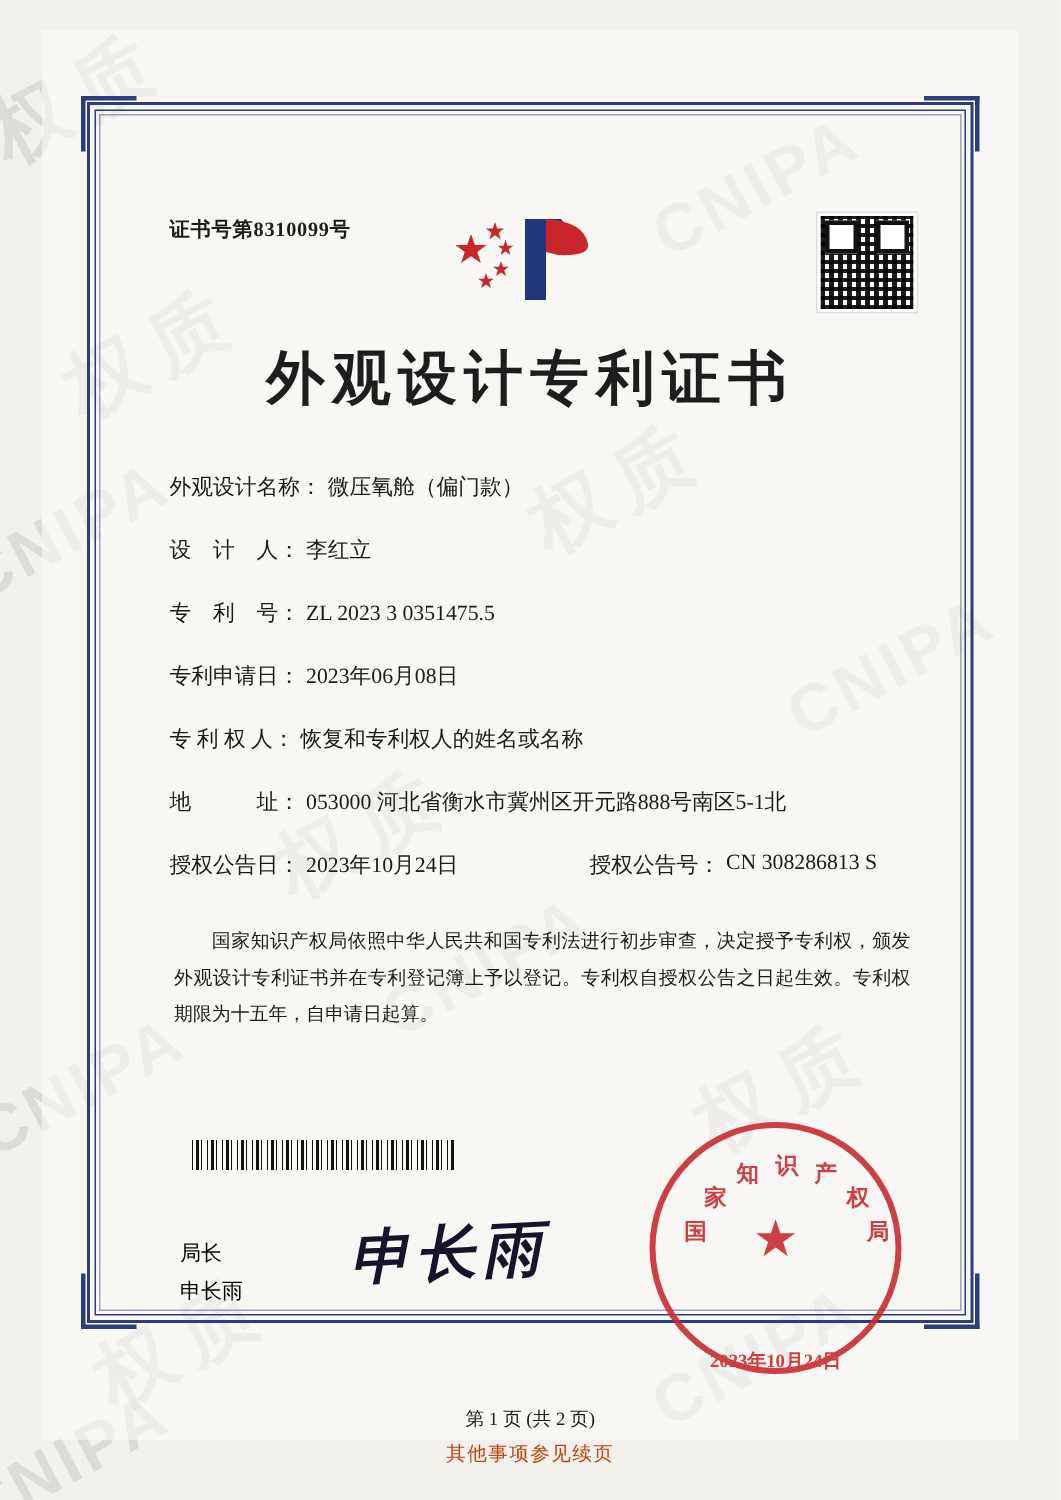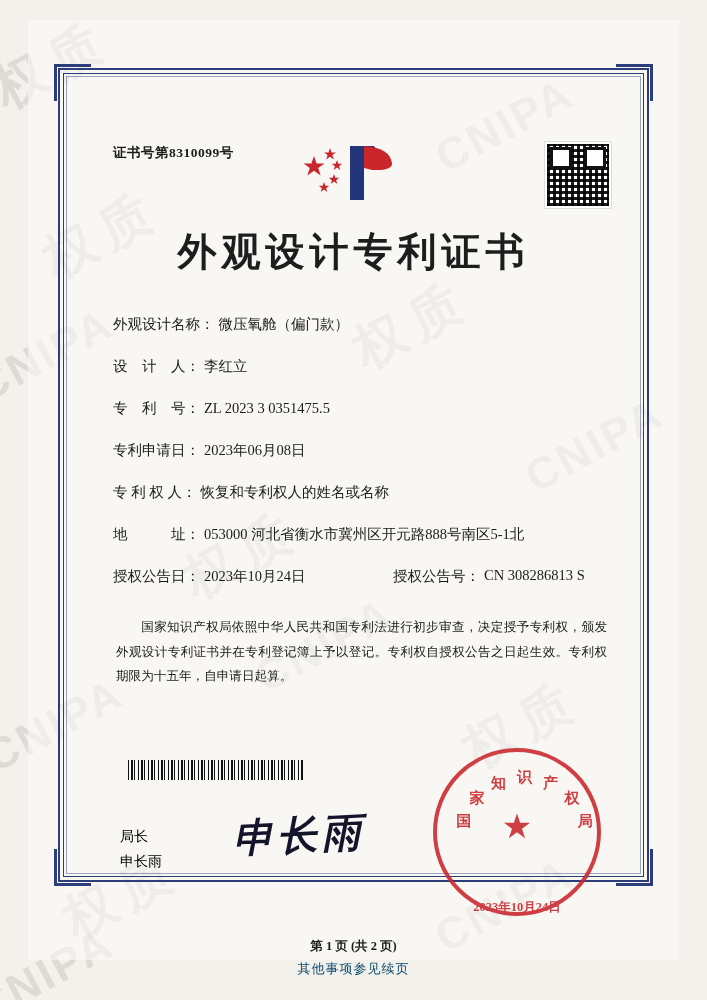--- a/index.html
+++ b/index.html
@@ -258,29 +258,28 @@
   }
 
   
   .page-no {
     position: absolute;
     left: 0; right: 0;
     top: 918px;
     text-align: center;
     font-size: 12.5px;
     color: #1b1b1b;
-    font-weight: bold;
   }
   .footer-note {
     position: absolute;
     left: 0; right: 0;
     top: 960px;
     text-align: center;
     font-size: 13px;
-    color: #0c4a6e;
+    color: #c2410c;
     letter-spacing: 1px;
     z-index: 3;
   }
 </style>
 </head>
 <body>
 
 <div id="watermarks">
   <div class="wm wm-cn" style="left:-10px;  top:30px;  transform:rotate(-28deg);">权质</div>
   <div class="wm wm-en" style="left:430px;  top:100px; transform:rotate(-28deg);">CNIPA</div>

